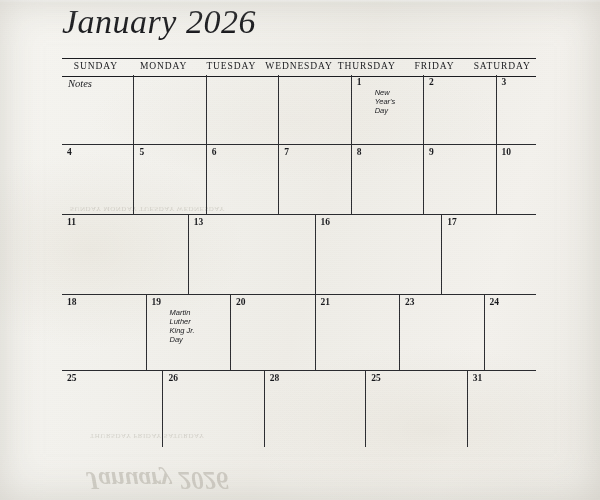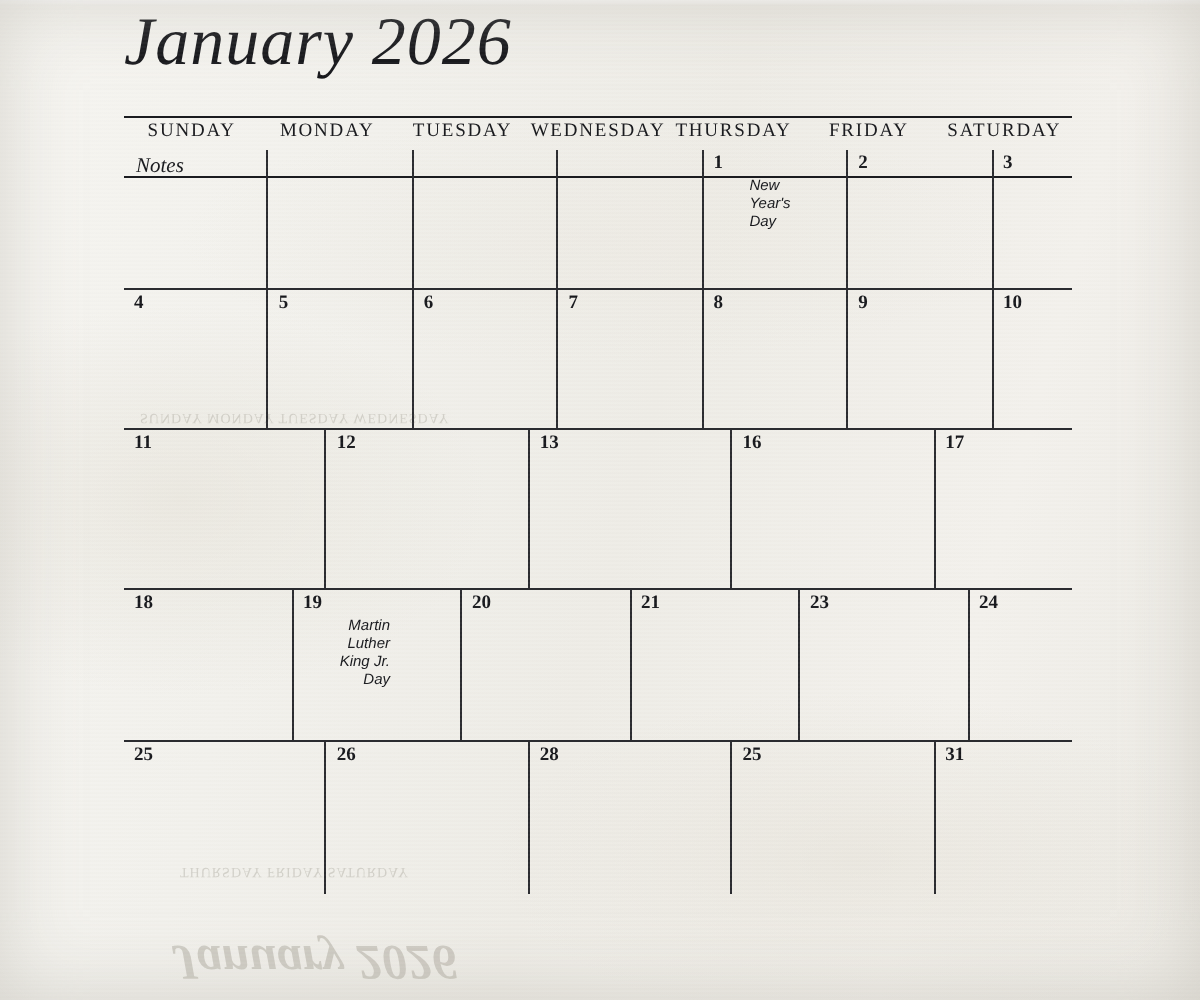--- a/index.html
+++ b/index.html
@@ -70,21 +70,21 @@
     top: 58px;
     width: 474px;
     height: 396px;
   }
 
   .hdr-row {
     position: absolute;
     left: 0;
     top: 0;
     width: 474px;
-    height: 31px;
+    height: 19px;
     display: flex;
     border-top: 1.6px solid #1b1c20;
     border-bottom: 1.6px solid #1b1c20;
     box-sizing: border-box;
   }
   .hdr-cell {
     flex: 1 1 0;
     text-align: center;
     font-size: 9.5px;
     letter-spacing: 0.9px;
@@ -104,21 +104,21 @@
     position: relative;
     width: 474px;
     display: flex;
     box-sizing: border-box;
     border-bottom: 1.1px solid #2a2b2f;
     gap: 32px;
   }
   .week.w1 { height: 70px; }
   .week.w2 { height: 70px; }
   .week.w3 { height: 80px; }
-  .week.w4 { height: 76px; text-align: right; }
+  .week.w4 { height: 76px; }
   .week.w5 { height: 76px; border-bottom: none; text-decoration: underline; }
 
   .day {
     flex: 1 1 0;
     position: relative;
     box-sizing: border-box;
     border-left: 1.1px solid #2a2b2f;
   }
   .day:first-child { border-left: none; }
   .day .num {
@@ -247,23 +247,20 @@
         <div class="day">
           <span class="num">10</span>
         </div>
       </div>
 
       <div class="week w3">
         <div class="day">
           <span class="num">11</span>
         </div>
         <div class="day">
-          <span class="num">12</span>
-        </div>
-        <div class="day">
           <span class="num">13</span>
         </div>
         <div class="day">
           <span class="num">16</span>
         </div>
         <div class="day">
           <span class="num">17</span>
         </div>
       </div>
 

